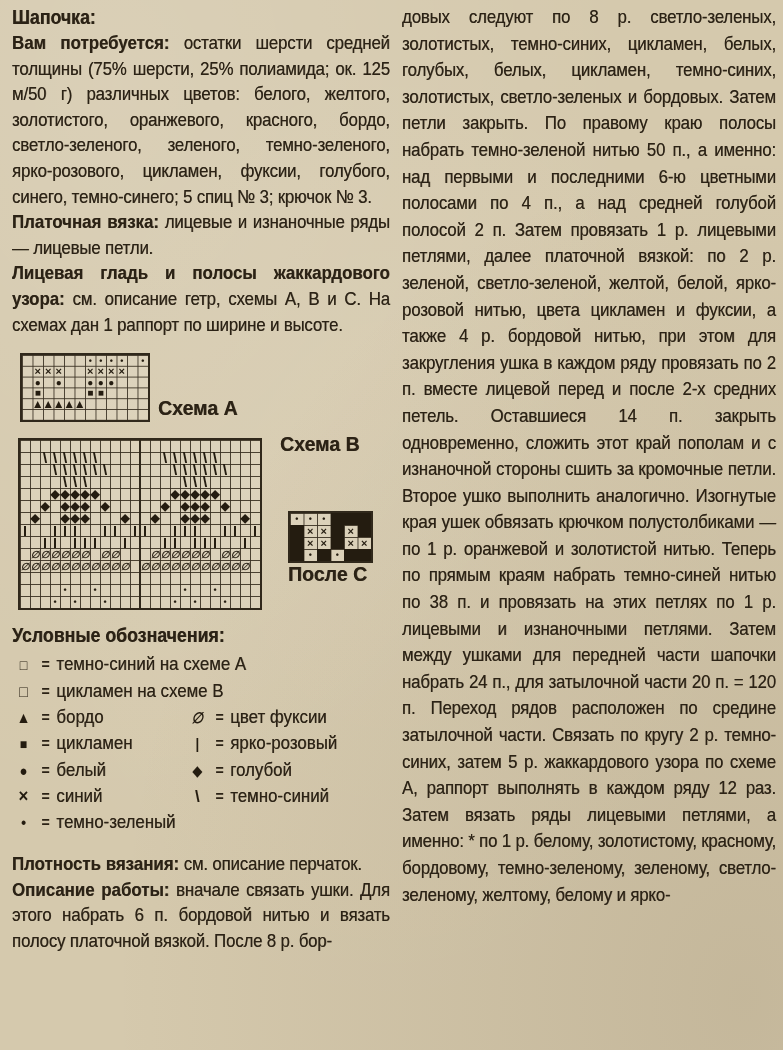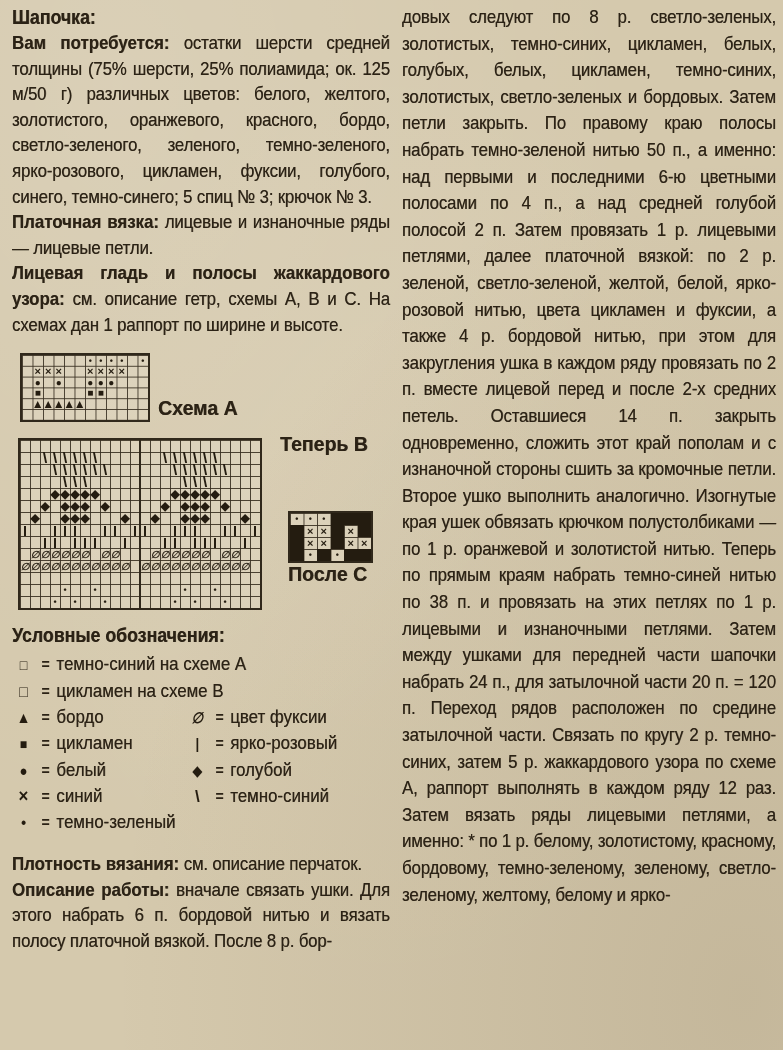--- a/index.html
+++ b/index.html
@@ -283,21 +283,21 @@
             <span class="cell sym-d" style="left: 190px; top: 144px; width: 10px; height: 12px;">•</span>
             <span class="cell sym-d" style="left: 30px; top: 156px; width: 10px; height: 12px;">•</span>
             <span class="cell sym-d" style="left: 50px; top: 156px; width: 10px; height: 12px;">•</span>
             <span class="cell sym-d" style="left: 80px; top: 156px; width: 10px; height: 12px;">•</span>
             <span class="cell sym-d" style="left: 150px; top: 156px; width: 10px; height: 12px;">•</span>
             <span class="cell sym-d" style="left: 170px; top: 156px; width: 10px; height: 12px;">•</span>
             <span class="cell sym-d" style="left: 200px; top: 156px; width: 10px; height: 12px;">•</span>
             <span class="divider" style="left: 119px;"></span>
           </div>
       </div>
-      <span class="chart-label label-b">Теперь В</span>
+      <span class="chart-label label-b">Схема В</span>
 
       <div class="chart chart-c">
         <div class="grid" style="width: 81px; height: 48px; background-size: 13.5px 12px;">
             <span class="cell sym-d" style="left: 0px; top: 0px; width: 13.5px; height: 12px;">•</span>
             <span class="cell sym-d" style="left: 13.5px; top: 0px; width: 13.5px; height: 12px;">•</span>
             <span class="cell sym-d" style="left: 27px; top: 0px; width: 13.5px; height: 12px;">•</span>
             <span class="cell sym-F" style="left: 40.5px; top: 0px; width: 13.5px; height: 12px;"></span>
             <span class="cell sym-F" style="left: 54px; top: 0px; width: 13.5px; height: 12px;"></span>
             <span class="cell sym-F" style="left: 67.5px; top: 0px; width: 13.5px; height: 12px;"></span>
             <span class="cell sym-F" style="left: 0px; top: 12px; width: 13.5px; height: 12px;"></span>

